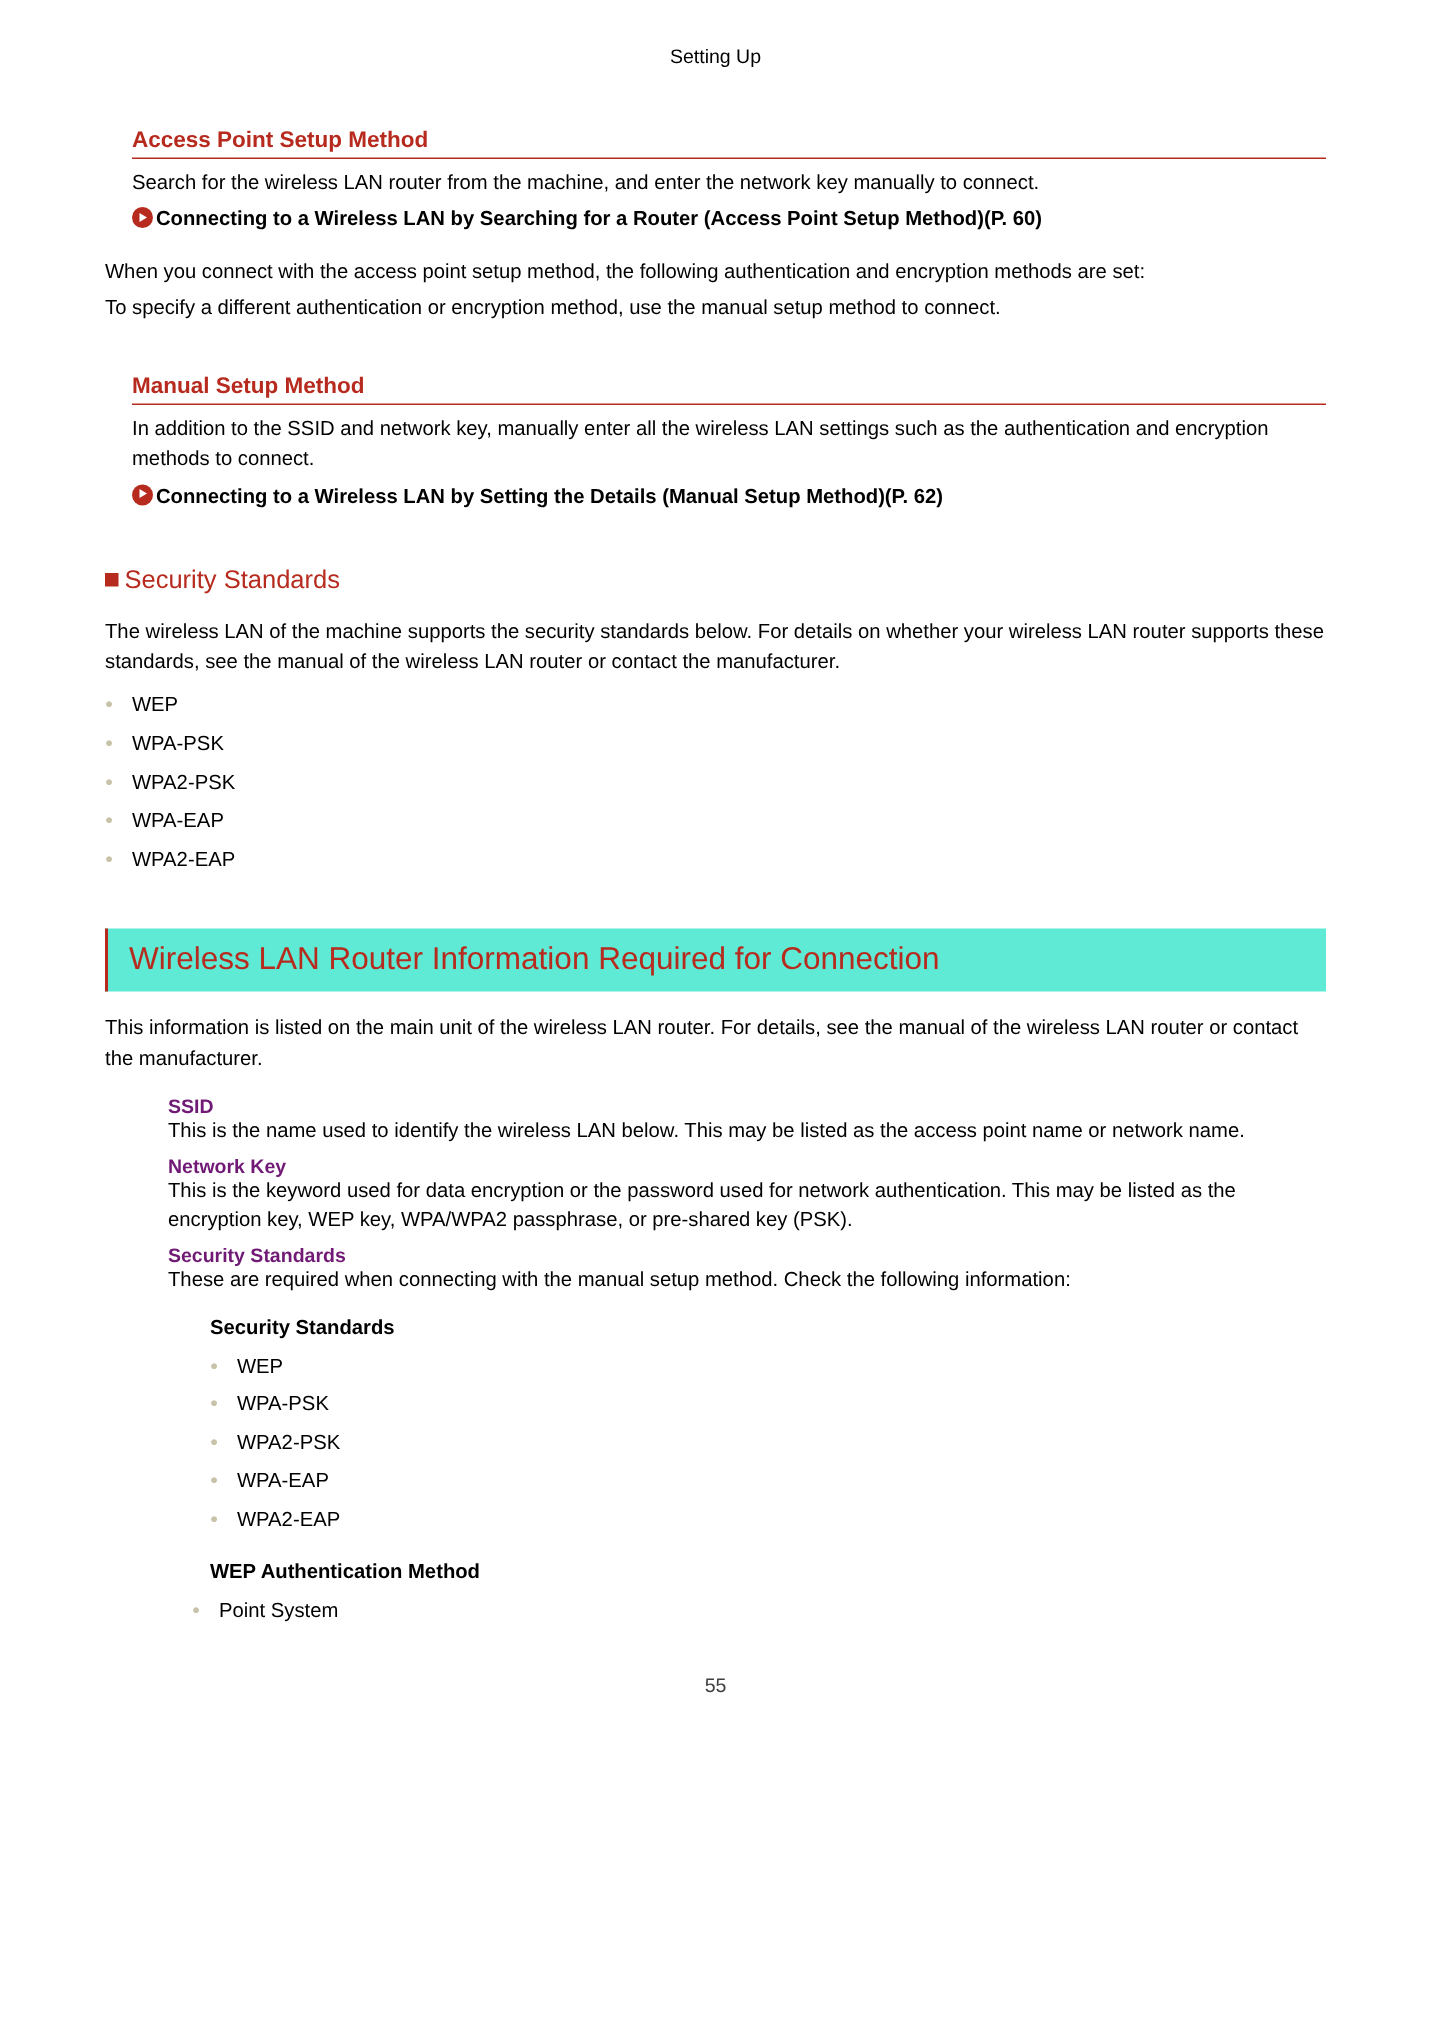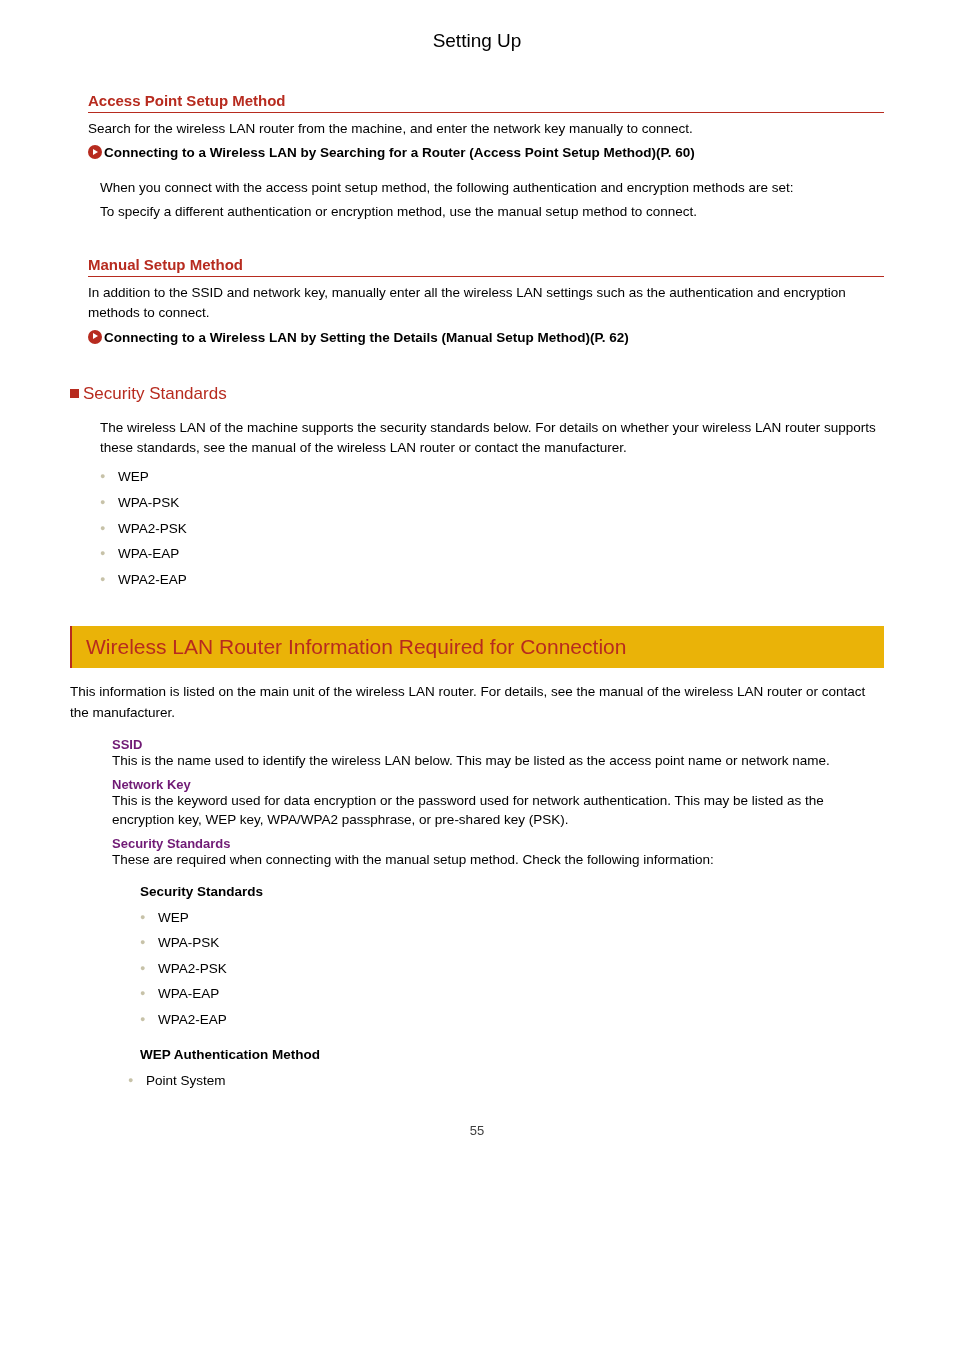--- a/index.html
+++ b/index.html
@@ -10,33 +10,33 @@
     color: #000;
     background: #fff;
     width: 954px;
   }
   .page {
     padding: 30px 70px 40px 70px;
     position: relative;
   }
   .header {
     text-align: center;
-    font-size: 19px;
+    font-size: 13px;
     margin-bottom: 40px;
   }
   .sec-heading {
     color: #b72b1f;
     font-weight: bold;
     font-size: 15px;
     border-bottom: 1px solid #b72b1f;
     padding-bottom: 3px;
     margin: 18px 0 6px 0;
   }
   .indent-a { margin-left: 18px; }
-  .indent-b { margin-left: 30px; }
+  .indent-b { }
   .para {
     font-size: 13.5px;
     line-height: 1.5;
     margin: 4px 0;
   }
   .link-inline {
     font-weight: bold;
     font-size: 13.5px;
     line-height: 1.5;
   }
@@ -79,21 +79,21 @@
     margin: 36px 0 14px 0;
   }
   .sub-heading .sq {
     display: inline-block;
     width: 9px; height: 9px;
     background: #b72b1f;
     margin-right: 4px;
     vertical-align: 1px;
   }
   .banner {
-    background: #eab308;
+    background: #5eead4;
     color: #b72b1f;
     font-size: 21px;
     padding: 9px 14px;
     border-left: 2px solid #b72b1f;
     margin: 34px 0 14px 0;
   }
   .term {
     color: #701a75;
     font-weight: bold;
     font-size: 13px;

